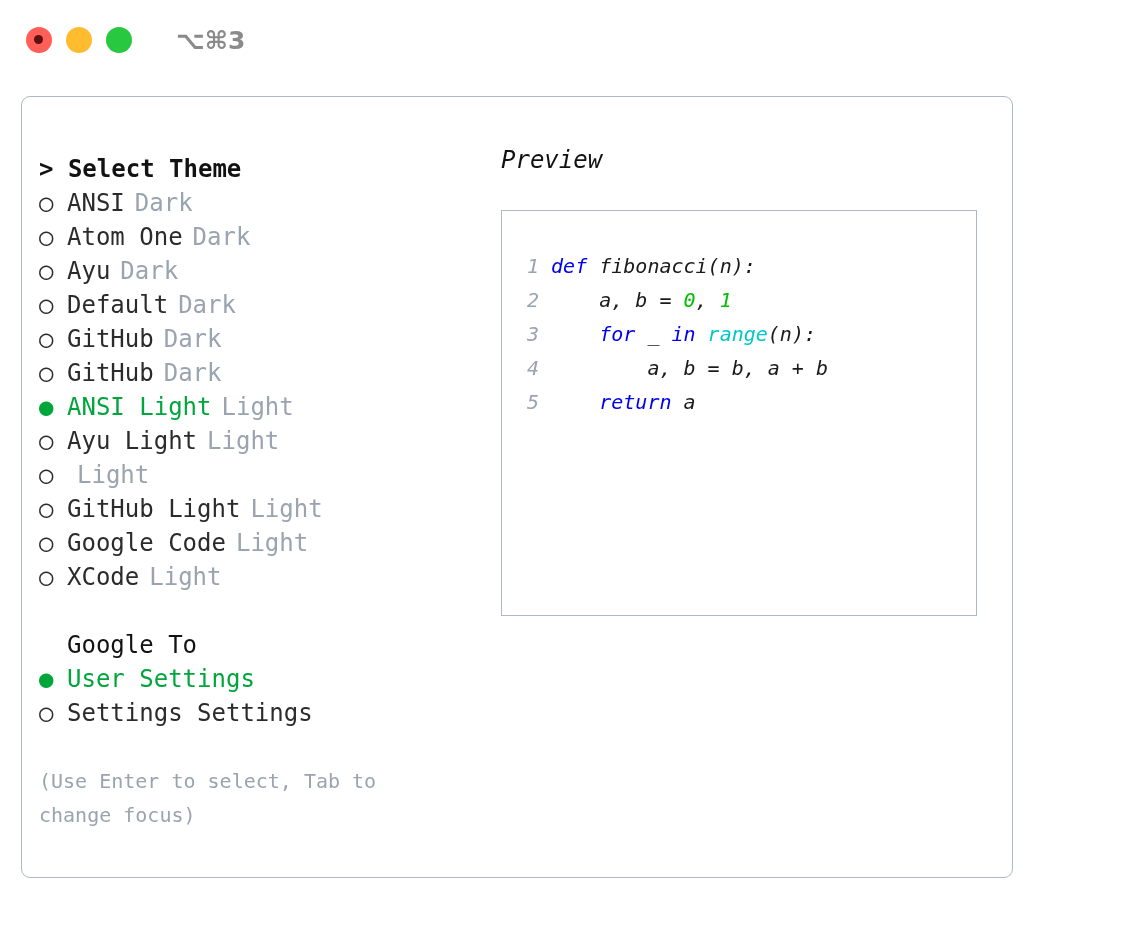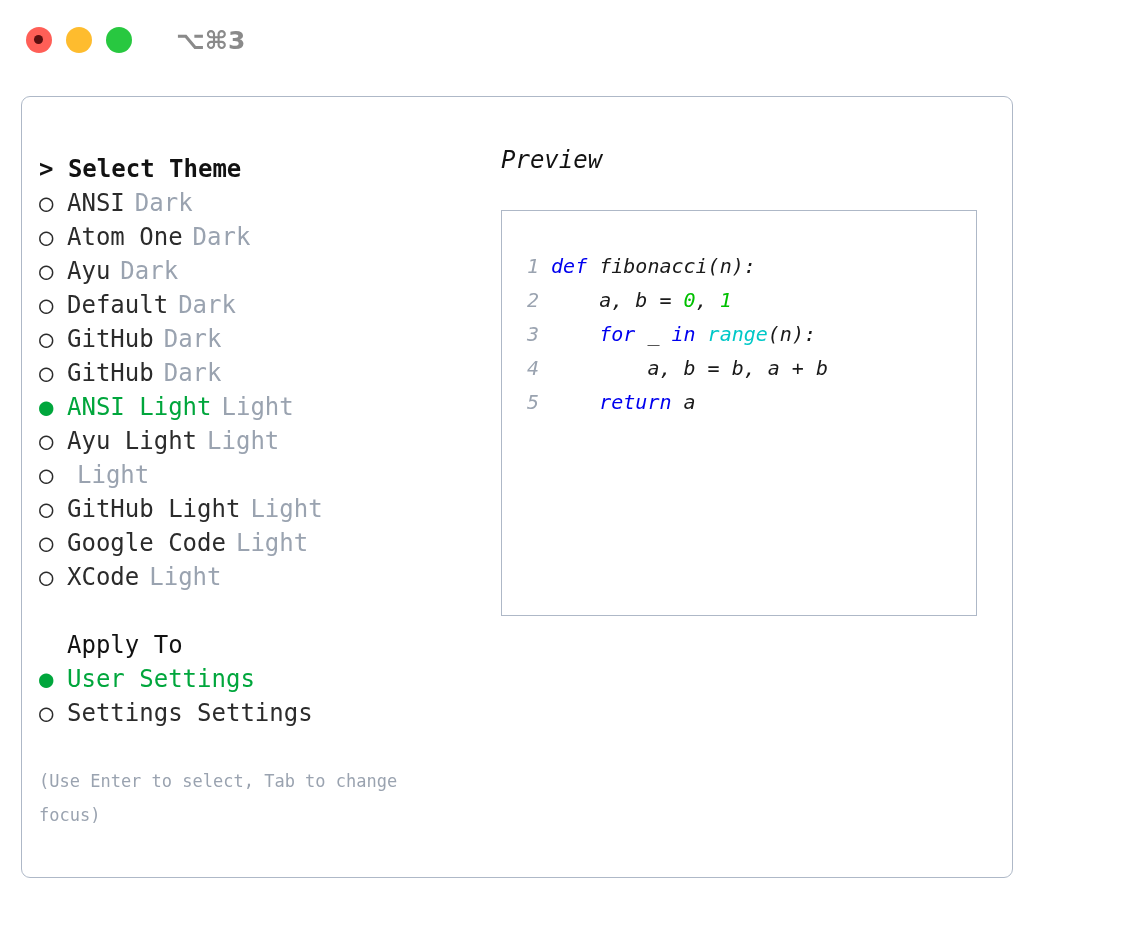--- a/index.html
+++ b/index.html
@@ -133,21 +133,21 @@
     line-height: 34px;
     color: #121212;
     white-space: pre;
     padding-left: 28px;
   }
 
   .spacer-lg { height: 34px; }
   .spacer-md { height: 34px; }
 
   .hint {
-    font-size: 17px;
+    font-size: 20px;
     line-height: 34px;
     color: #9aa3b0;
     width: 420px;
     white-space: pre-wrap;
     word-break: break-word;
   }
 
   
   .right-col {
     position: absolute;
@@ -230,21 +230,21 @@
             <div class="opt-row selected"><span class="bullet on">●</span><span class="opt-label">ANSI Light</span><span class="opt-kind">Light</span></div>
             <div class="opt-row"><span class="bullet">○</span><span class="opt-label">Ayu Light</span><span class="opt-kind">Light</span></div>
             <div class="opt-row"><span class="bullet">○</span><span class="opt-kind">Light</span></div>
             <div class="opt-row"><span class="bullet">○</span><span class="opt-label">GitHub Light</span><span class="opt-kind">Light</span></div>
             <div class="opt-row"><span class="bullet">○</span><span class="opt-label">Google Code</span><span class="opt-kind">Light</span></div>
             <div class="opt-row"><span class="bullet">○</span><span class="opt-label">XCode</span><span class="opt-kind">Light</span></div>
           </div>
 
         <div class="spacer-lg"></div>
 
-        <div class="sub-head">Apply To</div>
+        <div class="sub-head">Google To</div>
 
         <div id="apply-list">
             <div class="opt-row selected"><span class="bullet on">●</span><span class="opt-label">User Settings</span></div>
             <div class="opt-row"><span class="bullet">○</span><span class="opt-label">Settings Settings</span></div>
           </div>
 
         <div class="spacer-md"></div>
 
         <div class="hint">(Use Enter to select, Tab to change focus)</div>
       </div>

